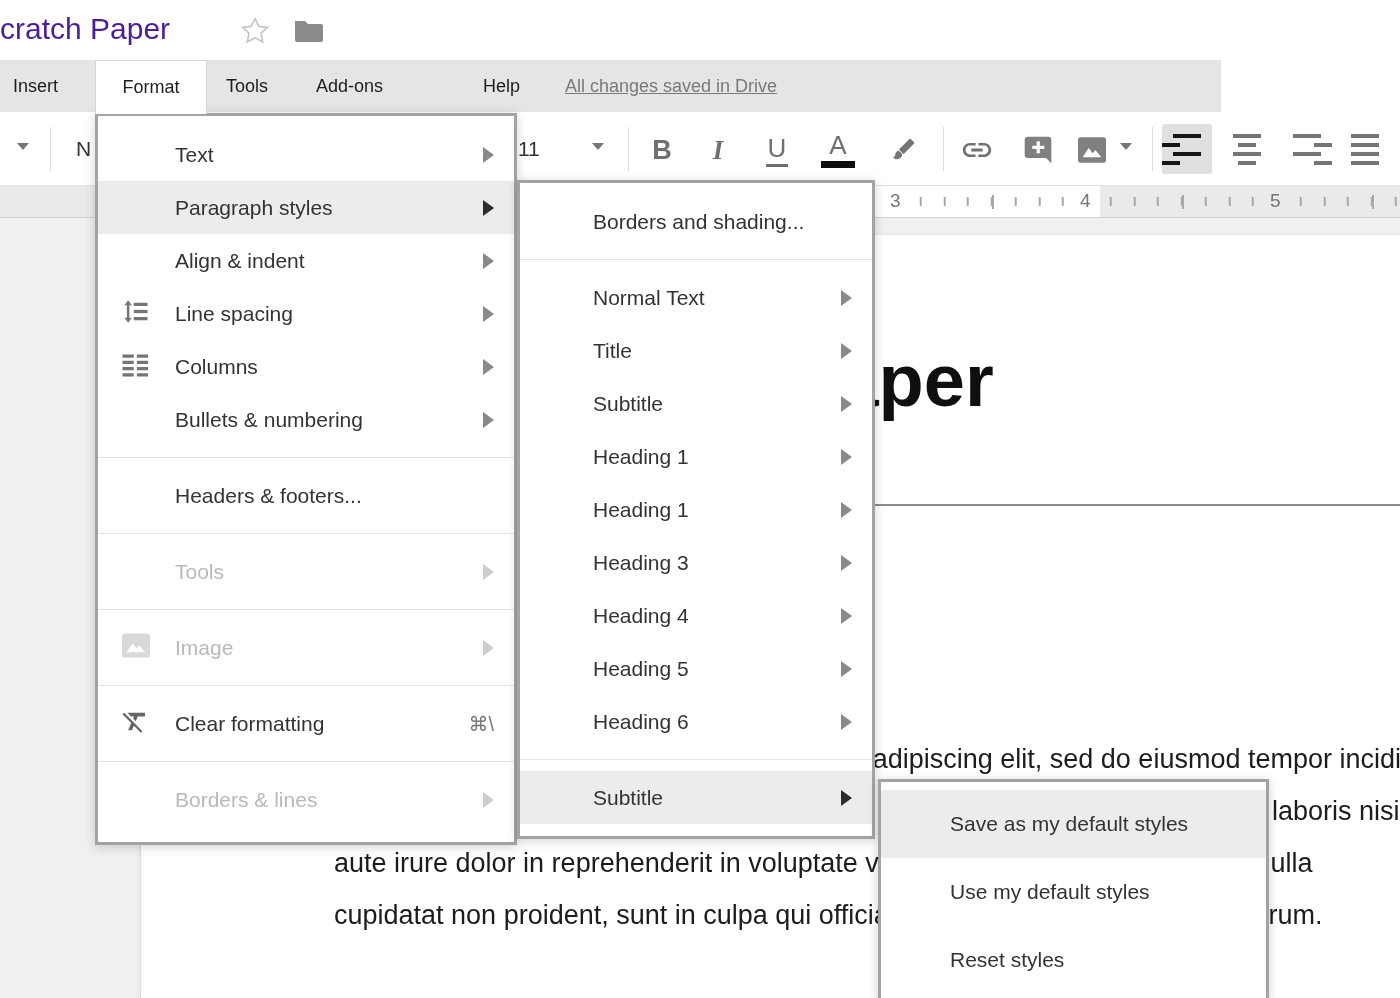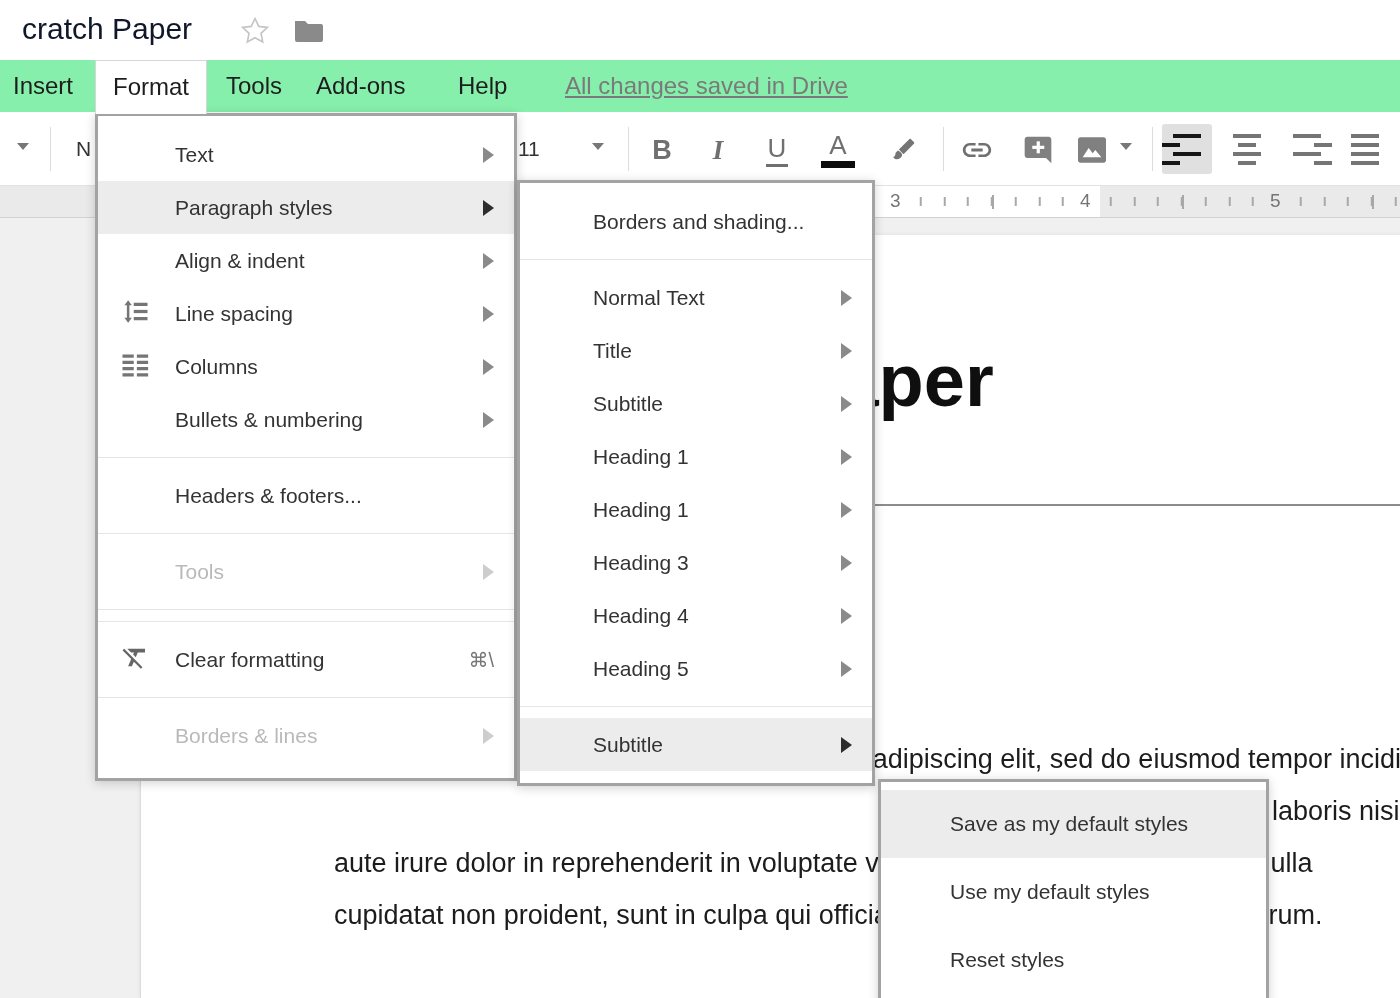--- a/index.html
+++ b/index.html
@@ -1,33 +1,33 @@
 <!DOCTYPE html>
 <html><head>
 <meta charset="utf-8">
 <style>
   * { margin:0; padding:0; box-sizing:border-box; }
   html,body { width:1400px; height:998px; overflow:hidden; background:#fff;
     font-family:"Liberation Sans","DejaVu Sans",sans-serif; }
 
   
   #titlebar { position:absolute; left:0; top:0; width:1400px; height:60px; background:#fff; }
-  #doc-title { position:absolute; left:0; top:12px; font-size:30px; color:#0f172a; white-space:nowrap;margin-left:22px; }
+  #doc-title { position:absolute; left:0; top:12px; font-size:30px; color:#4c1d95; white-space:nowrap; }
   #star-icon { position:absolute; left:240px; top:16px; }
   #folder-icon { position:absolute; left:293px; top:18px; }
 
   
-  #menubar { position:absolute; left:0; top:60px; width:1400px; height:52px; background:#86efac; font-size:24px; color:#1d1d1d; }
+  #menubar { position:absolute; left:0; top:60px; width:1221px; height:52px; background:#e5e5e5; font-size:18px; color:#1d1d1d; }
   .mb-item { position:absolute; top:0; height:52px; line-height:52px; cursor:default; }
   #mb-insert { left:13px; }
   #mb-format { left:95px; width:112px; text-align:center; background:#fff;
      border:1px solid #d6d6d6; border-bottom:none; height:54px; z-index:40; }
   #mb-tools { left:226px; }
   #mb-addons { left:316px; }
-  #mb-help { left:458px; }
+  #mb-help { left:483px; }
   #mb-status { position:absolute; left:565px; top:0; height:52px; line-height:52px;
      color:#7a7a7a; text-decoration:underline; }
 
   
   #toolbar { position:absolute; left:0; top:112px; width:1400px; height:74px; background:#fff;
      border-bottom:1px solid #e2e2e2; }
   .vsep { position:absolute; top:15px; width:1px; height:44px; background:#dcdcdc; }
   .caret { position:absolute; width:0; height:0; border-left:6px solid transparent;
      border-right:6px solid transparent; border-top:7px solid #777; }
   .tbtn { position:absolute; top:15px; width:44px; height:46px; display:flex;
@@ -276,20 +276,30 @@
   <div class="msep"></div>
   <div class="mrow">
     <span>Headers &amp; footers...</span>
   </div>
   <div class="msep"></div>
   <div class="mrow disabled">
     <span>Tools</span>
     <span class="arrow"></span>
   </div>
   <div class="msep"></div>
+  <div class="mrow disabled">
+    <span class="mi-icon">
+      <svg width="32" height="28" viewBox="0 0 24 21">
+        <rect x="1.5" y="1.5" width="21" height="18" rx="2" fill="#d9d9d9"></rect>
+        <polygon points="5,15.5 9.5,9 12.5,12.8 14.5,10.5 19,15.5" fill="#fff"></polygon>
+      </svg>
+    </span>
+    <span>Image</span>
+    <span class="arrow"></span>
+  </div>
   <div class="msep"></div>
   <div class="mrow">
     <span class="mi-icon">
       <svg width="30" height="30" viewBox="0 0 24 24">
         <path fill="#666" d="M3.27 5L2 6.27l6.97 6.97L6.5 19h3l1.57-3.66L16.73 21 18 19.73 3.55 5.27 3.27 5zM6 5v.18L8.82 8h2.4l-.72 1.68 2.1 2.1L14.21 8H20V5H6z"></path>
       </svg>
     </span>
     <span>Clear formatting</span>
     <span class="shortcut">⌘\</span>
   </div>
@@ -330,20 +340,24 @@
     <span class="arrow"></span>
   </div>
   <div class="mrow">
     <span>Heading 4</span>
     <span class="arrow"></span>
   </div>
   <div class="mrow">
     <span>Heading 5</span>
     <span class="arrow"></span>
   </div>
+  <div class="mrow">
+    <span>Heading 6</span>
+    <span class="arrow"></span>
+  </div>
   <div class="msep"></div>
   <div class="mrow hl">
     <span>Subtitle</span>
     <span class="arrow"></span>
   </div>
 </div>
 
 <div class="menu" id="options-menu">
   <div class="mrow hl">
     <span>Save as my default styles</span>

